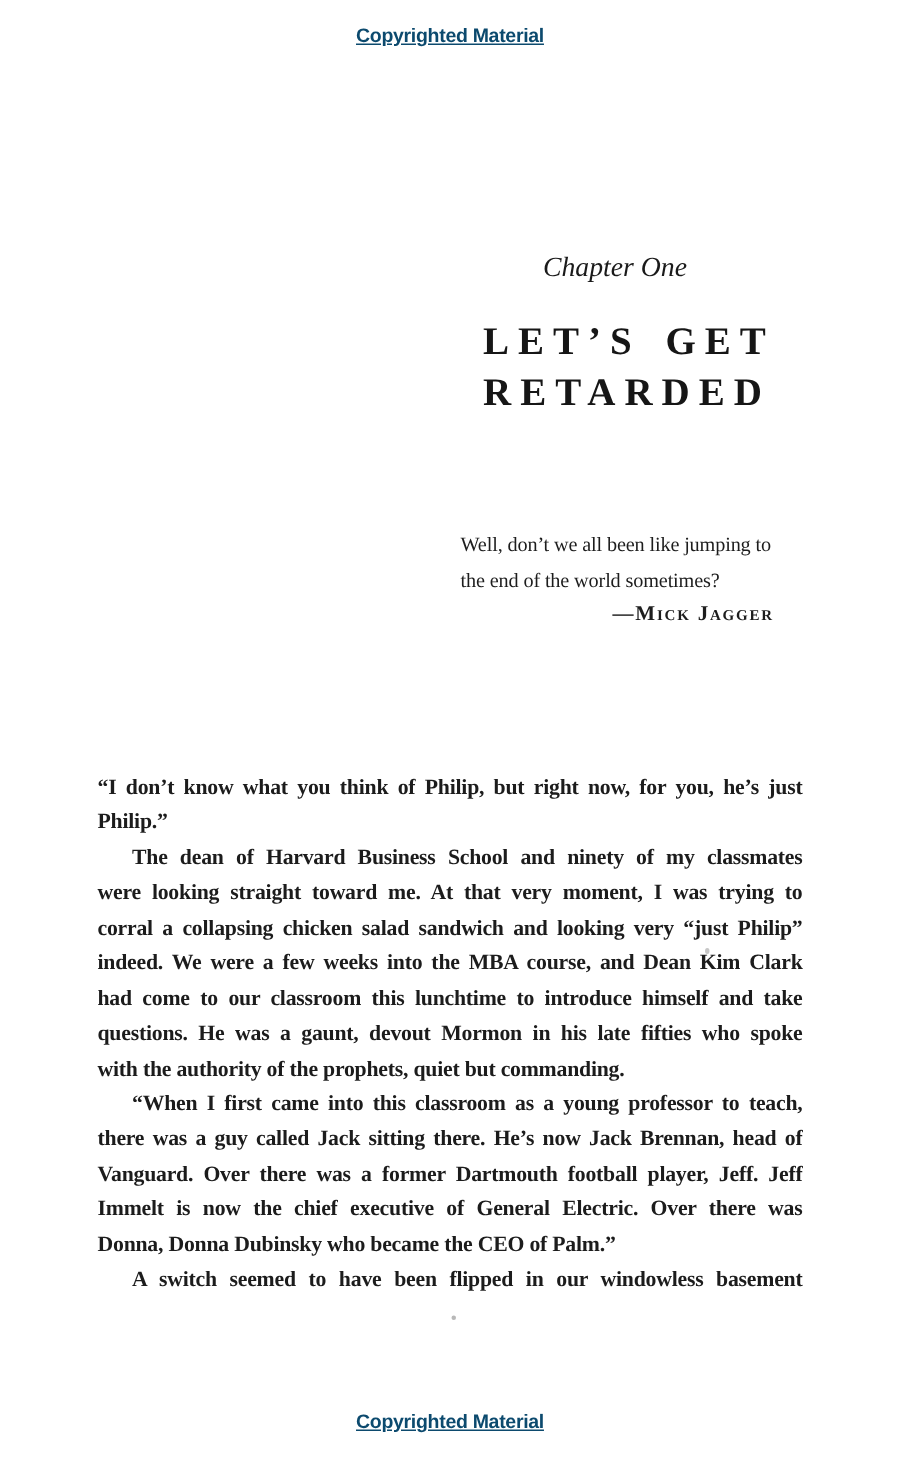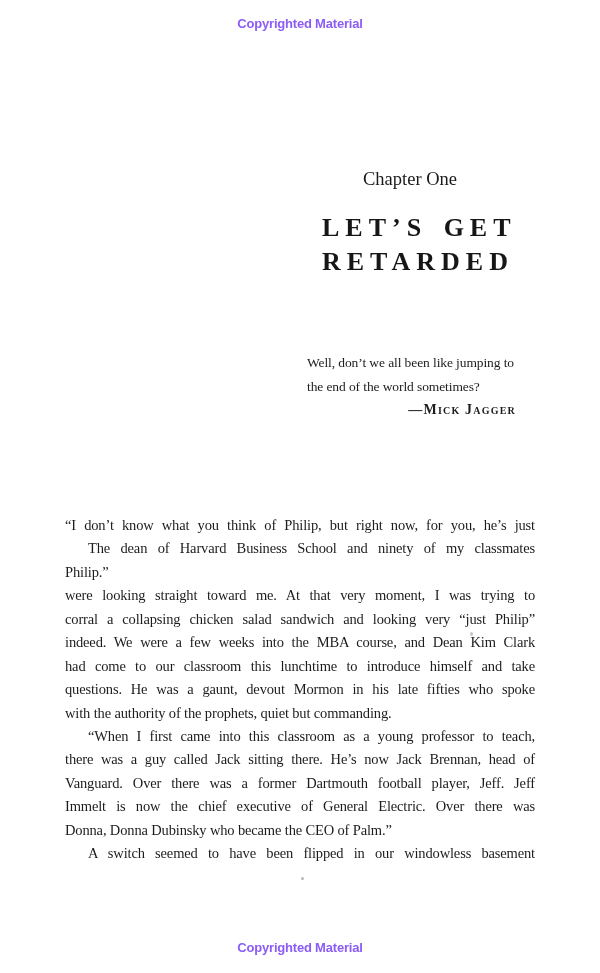--- a/index.html
+++ b/index.html
@@ -18,31 +18,33 @@
   }
   .copyright {
     position: absolute;
     left: 0;
     width: 600px;
     text-align: center;
     font-family: "Liberation Sans", sans-serif;
     font-weight: bold;
     font-size: 13px;
     letter-spacing: -0.2px;
-    color: #8b5cf6;
+    color: #0c4a6e;
+    text-decoration: underline;
   }
   .copyright.top { top: 16px; }
   .copyright.bottom { top: 940px; }
 
   .chapter-label {
     position: absolute;
     left: 317px;
     width: 186px;
     top: 169px;
     text-align: center;
+    font-style: italic;
     font-size: 18.5px;
     color: #1a1a1a;
   }
   .chapter-title {
     position: absolute;
     left: 322px;
     top: 211px;
     font-weight: bold;
     font-size: 26px;
     line-height: 34px;
@@ -70,20 +72,21 @@
   }
   .body-text {
     position: absolute;
     left: 65px;
     top: 514px;
     width: 470px;
     font-size: 14.5px;
     line-height: 23.43px;
     letter-spacing: -0.15px;
     color: #1c1c1c;
+    font-weight: bold;
   }
   .line { text-align: left; }
   .line.j {
     text-align: justify;
     text-align-last: justify;
     text-justify: inter-word;
   }
   .line.ind { text-indent: 23px; }
 
   .speck {
@@ -109,22 +112,22 @@
   </div>
 
   <div class="epigraph">
     <div>Well, don’t we all been like jumping to</div>
     <div>the end of the world sometimes?</div>
     <div class="attr">—Mick Jagger</div>
   </div>
 
   <div class="body-text">
     <div class="line j">“I don’t know what you think of Philip, but right now, for you, he’s just</div>
+    <div class="line">Philip.”</div>
     <div class="line j ind">The dean of Harvard Business School and ninety of my classmates</div>
-    <div class="line">Philip.”</div>
     <div class="line j">were looking straight toward me. At that very moment, I was trying to</div>
     <div class="line j">corral a collapsing chicken salad sandwich and looking very “just Philip”</div>
     <div class="line j">indeed. We were a few weeks into the MBA course, and Dean Kim Clark</div>
     <div class="line j">had come to our classroom this lunchtime to introduce himself and take</div>
     <div class="line j">questions. He was a gaunt, devout Mormon in his late fifties who spoke</div>
     <div class="line">with the authority of the prophets, quiet but commanding.</div>
     <div class="line j ind">“When I first came into this classroom as a young professor to teach,</div>
     <div class="line j">there was a guy called Jack sitting there. He’s now Jack Brennan, head of</div>
     <div class="line j">Vanguard. Over there was a former Dartmouth football player, Jeff. Jeff</div>
     <div class="line j">Immelt is now the chief executive of General Electric. Over there was</div>

